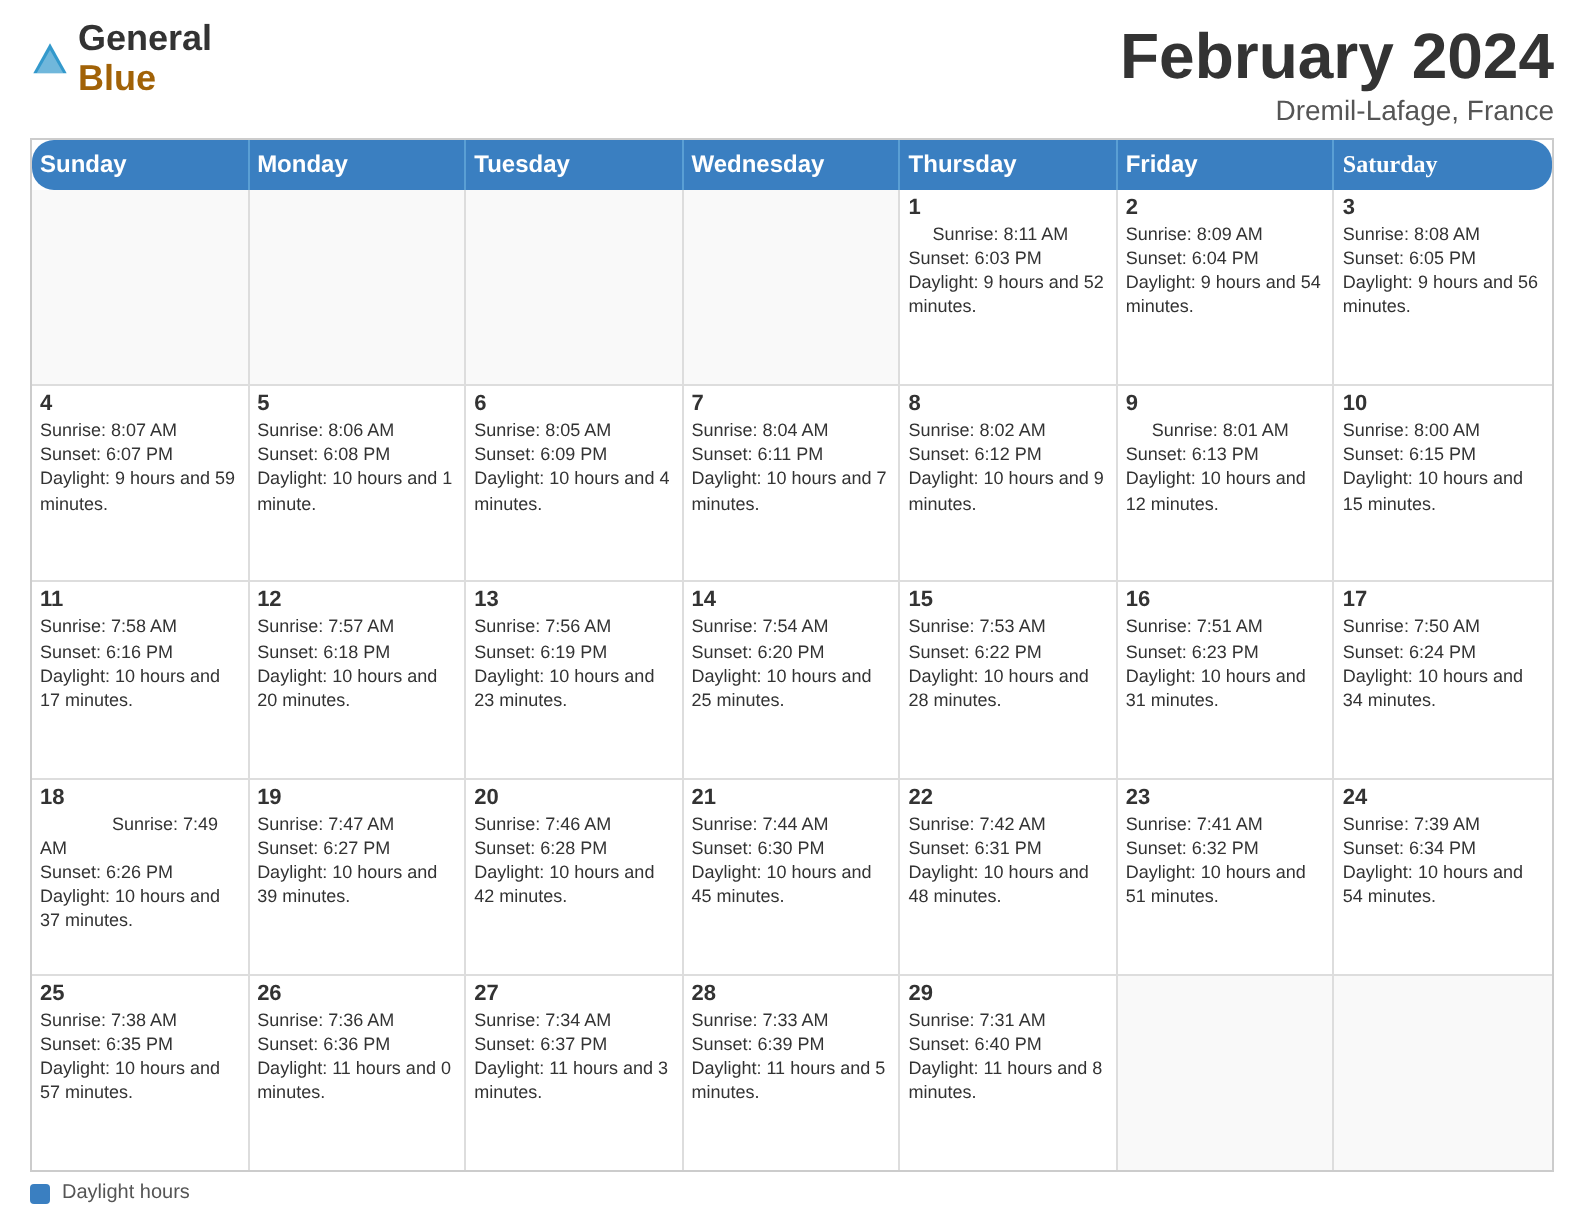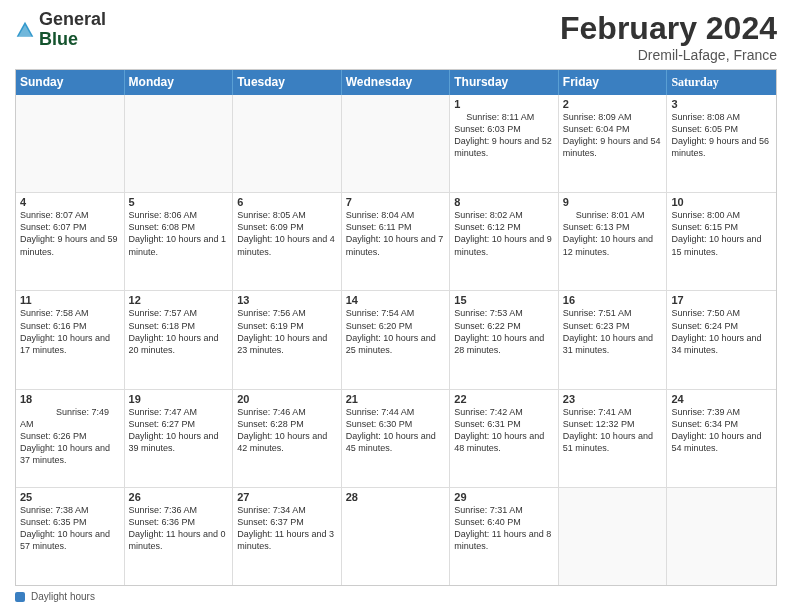--- a/index.html
+++ b/index.html
@@ -27,21 +27,21 @@
       display: flex;
       align-items: center;
       gap: 4px;
     }
     .logo-text {
       font-size: 18px;
       font-weight: bold;
       line-height: 1.1;
     }
     .logo-general { color: #333; }
-    .logo-blue { color: #14532d; }
+    .logo-blue { color: #a16207; }
     .logo-icon {
       width: 20px;
       height: 20px;
     }
     .title-block {
       text-align: right;
     }
     .month-year {
       font-size: 32px;
       font-weight: bold;
@@ -54,20 +54,21 @@
     .calendar {
       flex: 1;
       display: flex;
       flex-direction: column;
       border: 1px solid #ccc;
     }
     .cal-header {
       display: grid;
       grid-template-columns: repeat(7, 1fr);
       background: #3a7fc1;
+      border-radius: 11px;
     }
     .cal-header-cell {
       color: #fff;
       font-size: 12px;
       font-weight: bold;
       padding: 5px 4px;
       text-align: left;
       border-right: 1px solid #5a9fd4;
     }
     .cal-header-cell:last-child { border-right: none; font-family: Liberation Serif, serif; }
@@ -223,37 +224,39 @@
           <div class="cal-cell"><span class="day-num">20</span><span class="cell-text" style="white-space: pre-line;">Sunrise: 7:46 AM
 Sunset: 6:28 PM
 Daylight: 10 hours and 42 minutes.</span></div>
           <div class="cal-cell"><span class="day-num">21</span><span class="cell-text" style="white-space: pre-line;">Sunrise: 7:44 AM
 Sunset: 6:30 PM
 Daylight: 10 hours and 45 minutes.</span></div>
           <div class="cal-cell"><span class="day-num">22</span><span class="cell-text" style="white-space: pre-line;">Sunrise: 7:42 AM
 Sunset: 6:31 PM
 Daylight: 10 hours and 48 minutes.</span></div>
           <div class="cal-cell"><span class="day-num">23</span><span class="cell-text" style="white-space: pre-line;">Sunrise: 7:41 AM
-Sunset: 12:32 PM
+Sunset: 6:32 PM
 Daylight: 10 hours and 51 minutes.</span></div>
           <div class="cal-cell"><span class="day-num">24</span><span class="cell-text" style="white-space: pre-line;">Sunrise: 7:39 AM
 Sunset: 6:34 PM
 Daylight: 10 hours and 54 minutes.</span></div>
         </div>
         <div class="cal-row">
           <div class="cal-cell"><span class="day-num">25</span><span class="cell-text" style="white-space: pre-line;">Sunrise: 7:38 AM
 Sunset: 6:35 PM
 Daylight: 10 hours and 57 minutes.</span></div>
           <div class="cal-cell"><span class="day-num">26</span><span class="cell-text" style="white-space: pre-line;">Sunrise: 7:36 AM
 Sunset: 6:36 PM
 Daylight: 11 hours and 0 minutes.</span></div>
           <div class="cal-cell"><span class="day-num">27</span><span class="cell-text" style="white-space: pre-line;">Sunrise: 7:34 AM
 Sunset: 6:37 PM
 Daylight: 11 hours and 3 minutes.</span></div>
-          <div class="cal-cell"><span class="day-num">28</span></div>
+          <div class="cal-cell"><span class="day-num">28</span><span class="cell-text" style="white-space: pre-line;">Sunrise: 7:33 AM
+Sunset: 6:39 PM
+Daylight: 11 hours and 5 minutes.</span></div>
           <div class="cal-cell"><span class="day-num">29</span><span class="cell-text" style="white-space: pre-line;">Sunrise: 7:31 AM
 Sunset: 6:40 PM
 Daylight: 11 hours and 8 minutes.</span></div>
           <div class="cal-cell empty"></div>
           <div class="cal-cell empty"></div>
         </div>
       </div>
   </div>
 
   <div class="footer">

